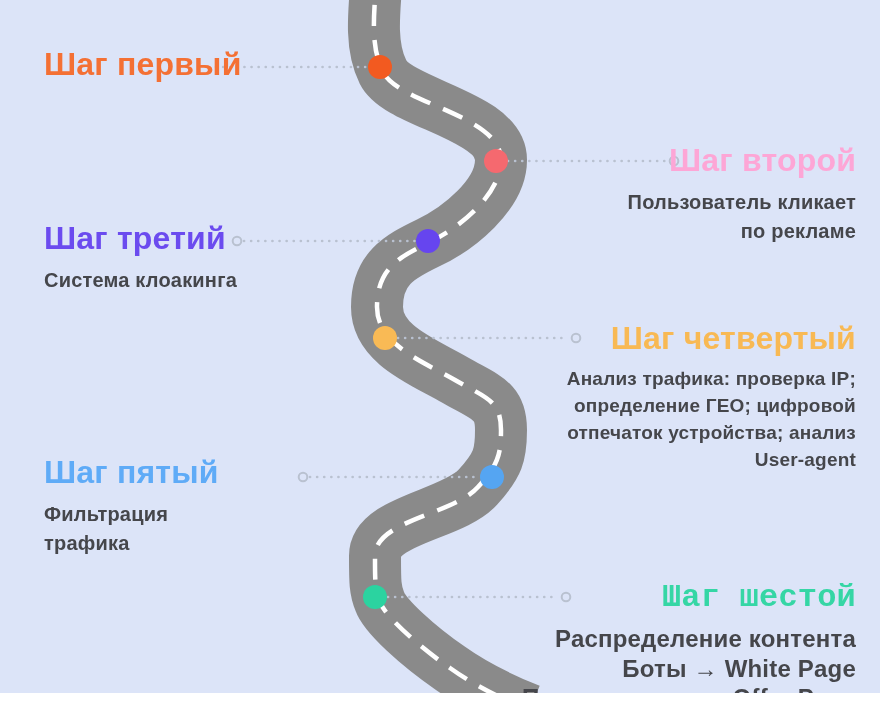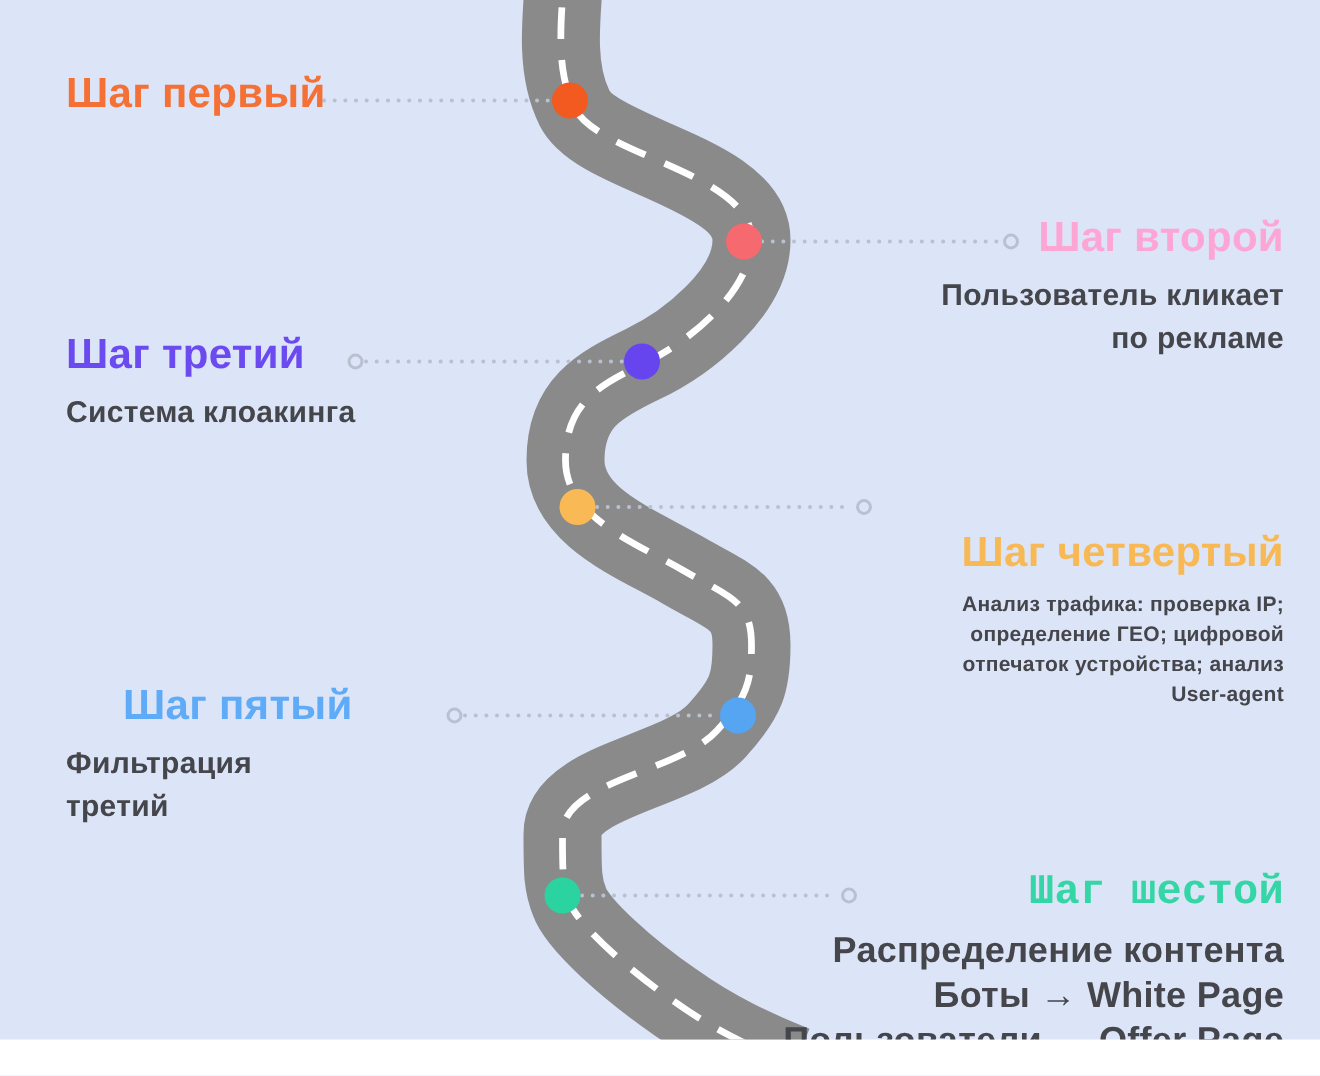--- a/index.html
+++ b/index.html
@@ -10,35 +10,35 @@
   }
   .canvas{
     position:relative;width:880px;height:693px;overflow:hidden;
     background:#dce4f8;
   }
   .scene{position:absolute;left:0;top:0;display:block;}
   .footer-strip{width:880px;height:24px;background:#ffffff;}
 
   .step{position:absolute;}
   .step-title{
-    font-size:28px;font-weight:700;line-height:1.15;
+    font-size:32px;font-weight:700;line-height:1.15;
     letter-spacing:0.2px;
   }
   .step-body{
     margin-top:9px;font-size:20px;font-weight:700;color:#45464b;
     line-height:1.45;white-space:pre-line;letter-spacing:0.2px;
   }
   .right{text-align:right;}
-  .small .step-body{font-size:14px;line-height:1.42;}
+  .small .step-body{font-size:19px;line-height:1.42;}
   .tight .step-body{font-size:24px;line-height:1.24;margin-top:7px;}
 
   .s1{left:44px;top:46px;}
   .s2{right:24px;top:142px;}
   .s3{left:44px;top:220px;}
-  .s4{right:24px;top:320px;width:330px;margin-top:32px;}
+  .s4{right:24px;top:320px;width:330px;}
   .s5{left:44px;top:454px;}
   .s6{right:24px;top:580px;width:340px;}
 </style>
 </head>
 <body>
 
 <div class="canvas" style="background: rgb(220, 228, 248);">
 
   <svg class="scene" width="880" height="693" viewBox="0 0 880 693">
 
@@ -112,23 +112,23 @@
 
   <div class="step s4 right small">
     <div class="step-title" style="color: rgb(248, 185, 84);">Шаг четвертый</div>
     <div class="step-body" style="color: rgb(69, 70, 75);">Анализ трафика: проверка IP;
 определение ГЕО; цифровой
 отпечаток устройства; анализ
 User-agent</div>
   </div>
 
   <div class="step s5">
-    <div class="step-title" style="color: rgb(95, 171, 247); margin-left: 38px;">Шаг пятый</div>
+    <div class="step-title" style="color: rgb(95, 171, 247);">Шаг пятый</div>
     <div class="step-body" style="color: rgb(69, 70, 75);">Фильтрация
-третий</div>
+трафика</div>
   </div>
 
   <div class="step s6 right tight">
     <div class="step-title" style="color: rgb(53, 214, 165); font-family: Liberation Mono, monospace;">Шаг шестой</div>
     <div class="step-body" style="color: rgb(69, 70, 75);">Распределение контента
 Боты → White Page
 Пользователи → Offer Page</div>
   </div>
 
 </div>

